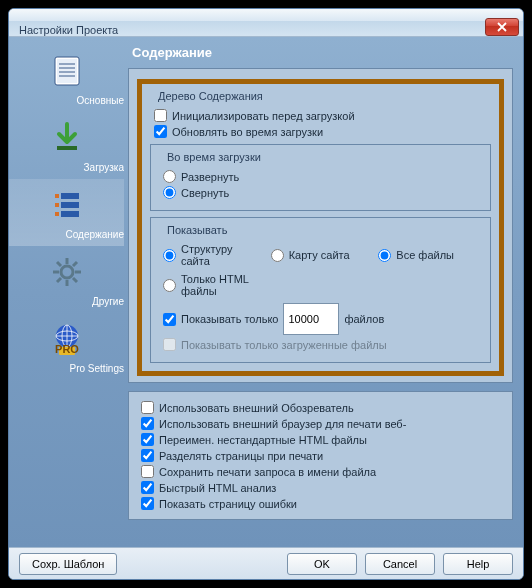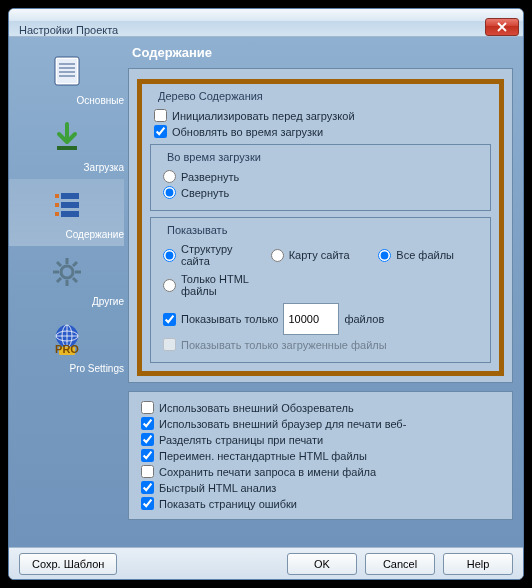--- a/index.html
+++ b/index.html
@@ -187,25 +187,25 @@
         <div class="row">
           <input type="checkbox" class="chk" style="">
           <span class="lbl">Использовать внешний Обозреватель</span>
         </div>
         <div class="row">
           <input type="checkbox" class="chk" checked="" style="">
           <span class="lbl">Использовать внешний браузер для печати веб-</span>
         </div>
         <div class="row">
           <input type="checkbox" class="chk" checked="" style="">
+          <span class="lbl">Переимен. нестандартные HTML файлы</span>
+        </div>
+        <div class="row">
+          <input type="checkbox" class="chk" checked="" style="">
           <span class="lbl">Разделять страницы при печати</span>
-        </div>
-        <div class="row">
-          <input type="checkbox" class="chk" checked="" style="">
-          <span class="lbl">Переимен. нестандартные HTML файлы</span>
         </div>
         <div class="row">
           <input type="checkbox" class="chk" style="">
           <span class="lbl">Сохранить печати запроса в имени файла</span>
         </div>
         <div class="row">
           <input type="checkbox" class="chk" checked="" style="">
           <span class="lbl">Быстрый HTML анализ</span>
         </div>
         <div class="row">

